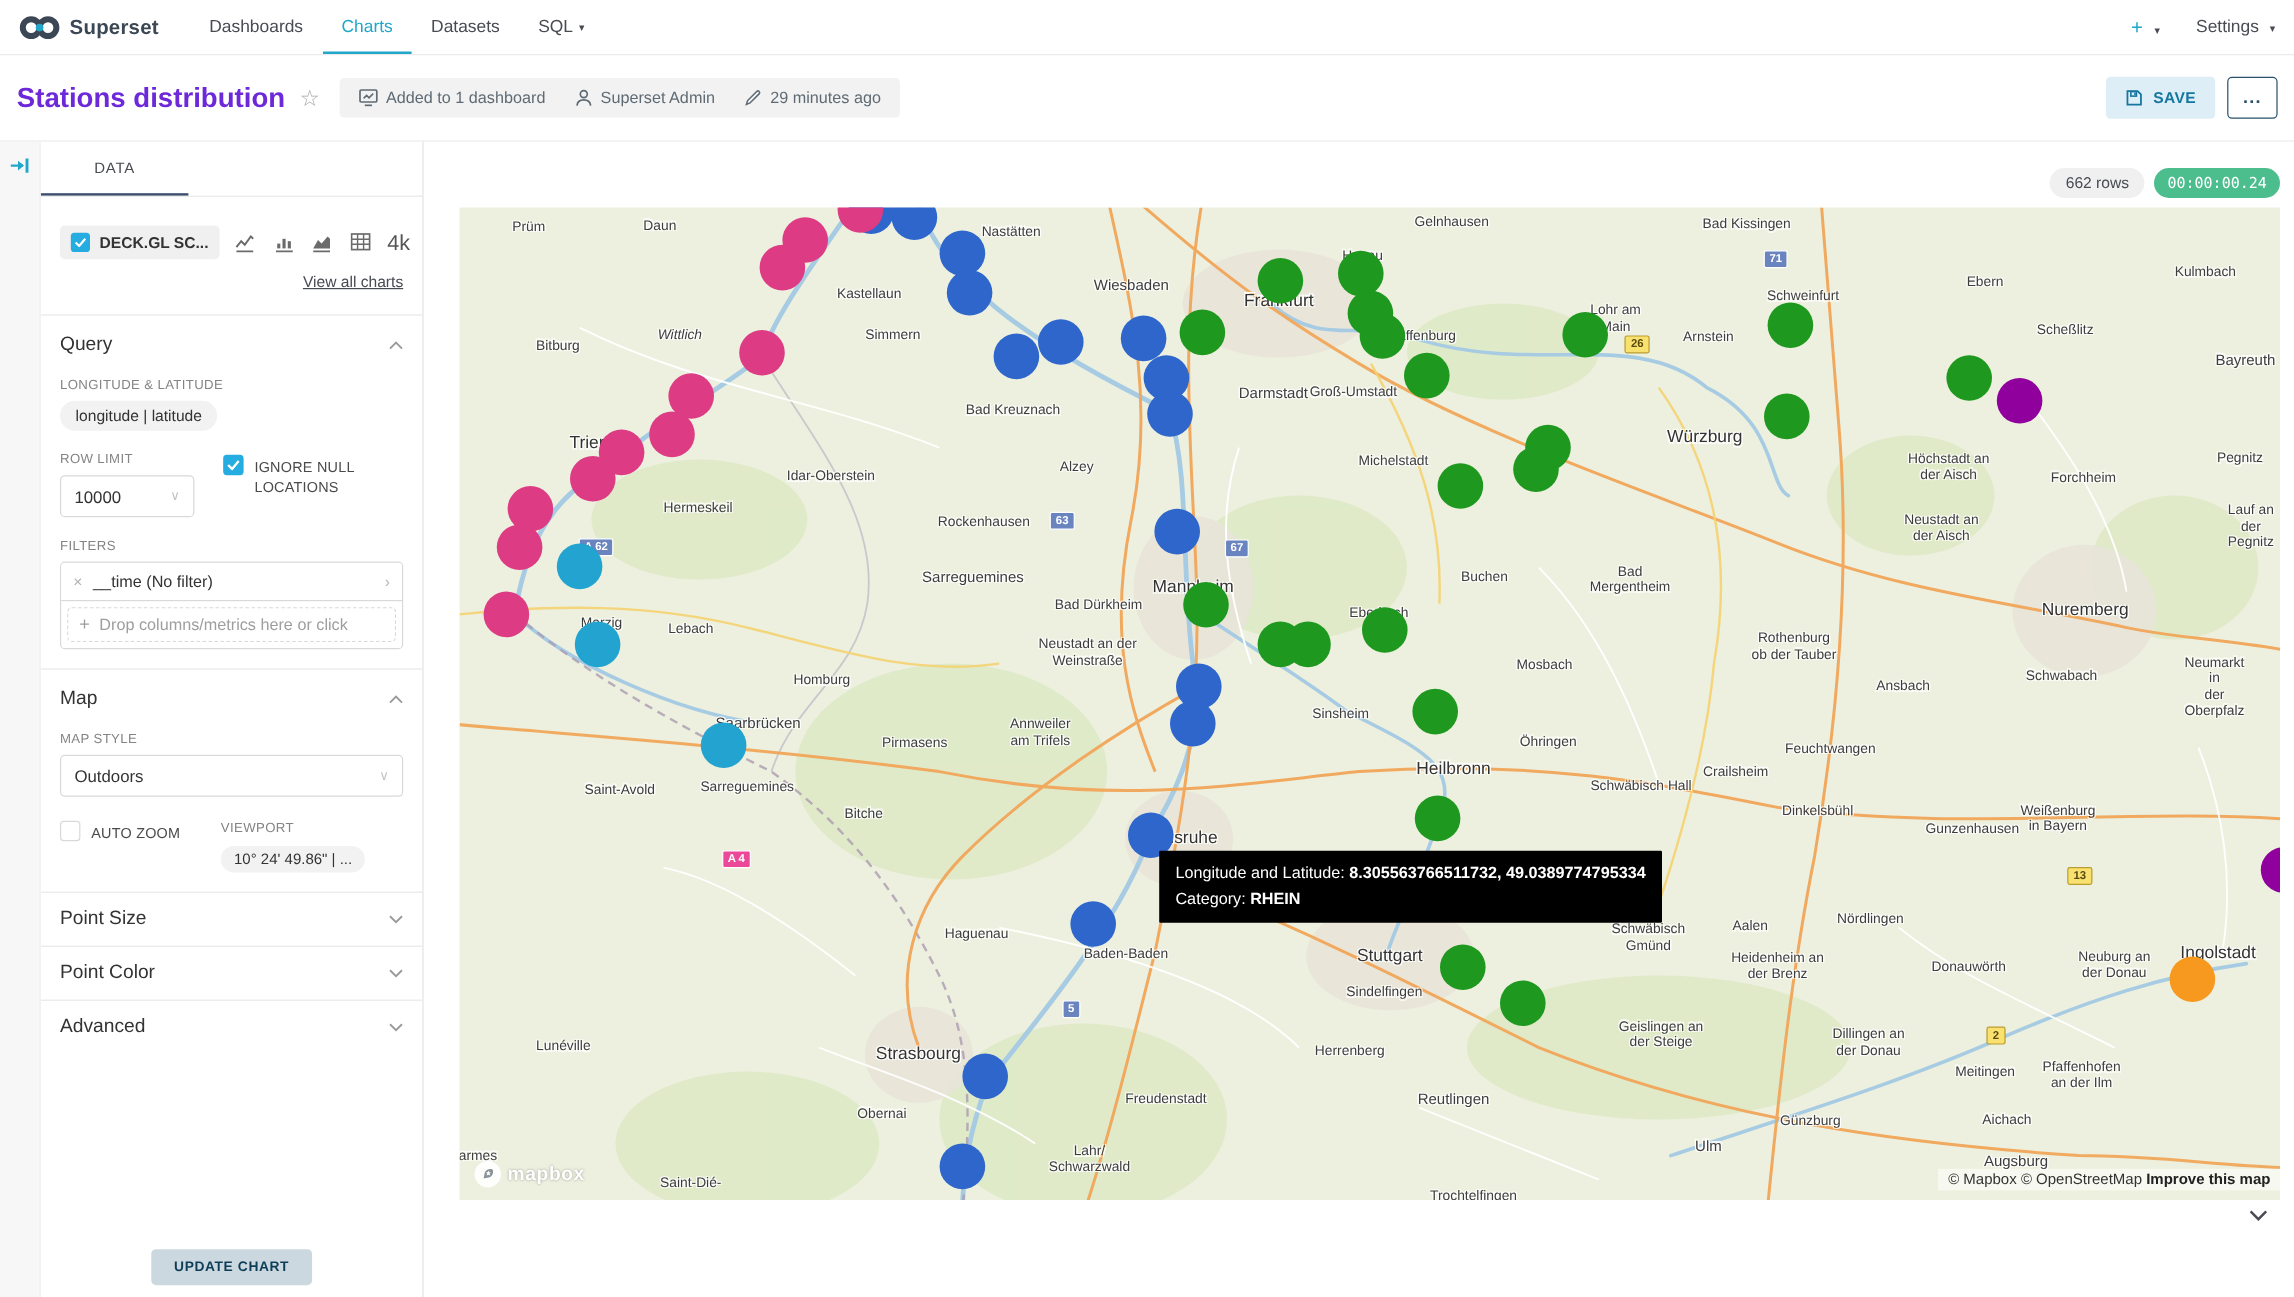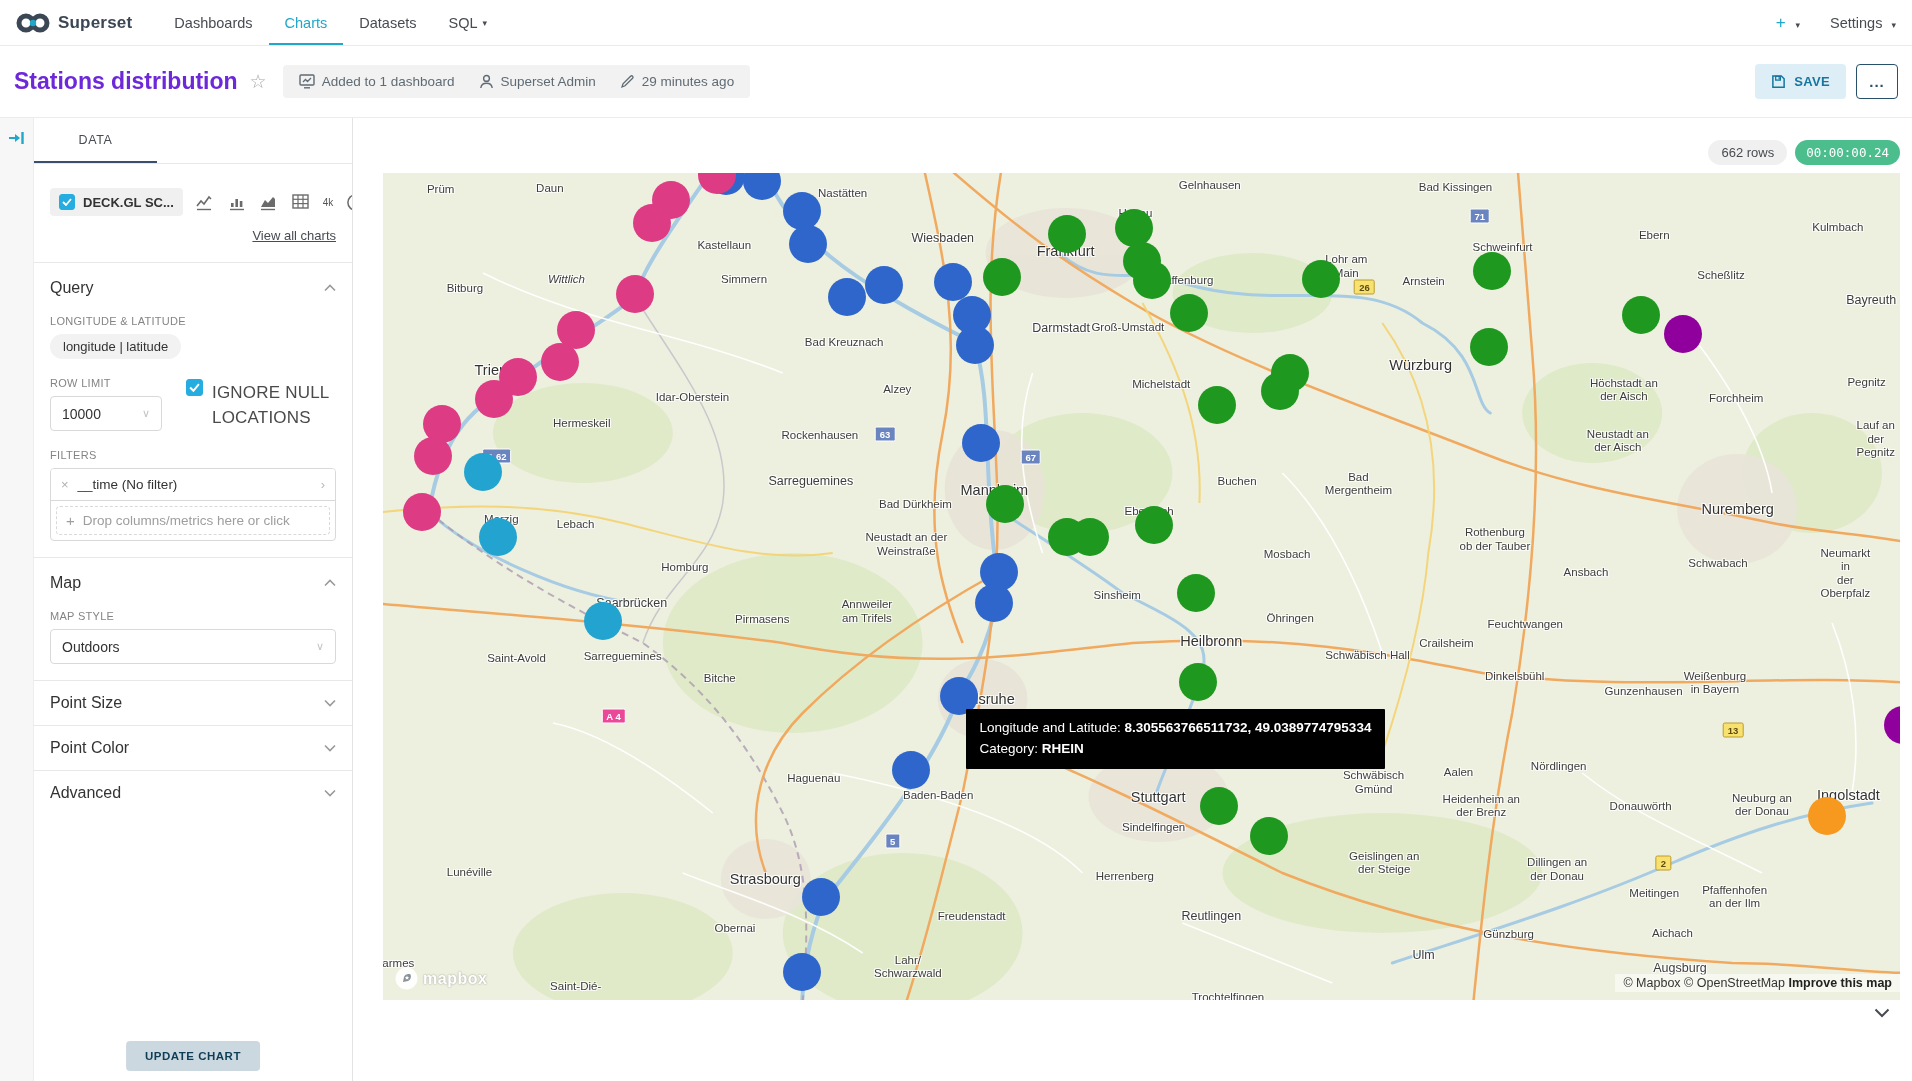--- a/index.html
+++ b/index.html
@@ -45,42 +45,42 @@
     border-right:1px solid #e3e3e3; z-index:10; overflow:hidden; }
   .panel-tabs { height:46px; border-bottom:1px solid #e8e8e8; position:relative; }
   .panel-tab { position:absolute; left:0; top:0; width:123px; height:100%; display:flex; align-items:center;
     justify-content:center; font-size:12.5px; letter-spacing:.6px; color:#484b52; cursor:pointer;
     border-bottom:2px solid #3c4d6d; }
   .viz-row { display:flex; align-items:center; gap:13px; padding:24px 16px 0 16px; }
   .viz-pill { display:flex; align-items:center; gap:8px; background:#f0f0f0; border-radius:4px;
     padding:6px 9px; cursor:pointer; }
   .viz-pill-label { font-size:13px; font-weight:700; color:#333; white-space:nowrap; }
   .viz-icon { color:#6b6b6b; cursor:pointer; line-height:0; }
-  .viz-badge { font-size:10px; color:#555; cursor:pointer; }
+  .viz-badge { font-size:18px; color:#555; cursor:pointer; }
   .view-all { text-align:right; padding:10px 16px 18px 0; }
   .view-all a { font-size:13px; color:#484b52; text-decoration:underline; cursor:pointer; }
   .divider { border-top:1px solid #e8e8e8; }
   .section { padding:16px; }
   .section-head { display:flex; align-items:center; justify-content:space-between;
     font-size:16px; color:#333; font-weight:500; cursor:pointer; }
   .chev { color:#9a9a9a; line-height:0; }
   .ctl-label { font-size:11px; letter-spacing:.3px; color:#848484; text-transform:uppercase; margin:18px 0 7px; }
   .chip { display:inline-block; background:#f2f2f2; border-radius:13px; padding:5px 13px;
     font-size:13px; color:#333; cursor:pointer; white-space:nowrap; }
   .two-col { display:flex; gap:6px; align-items:flex-start; }
   .col { flex:1; }
   .select-box { display:flex; align-items:center; justify-content:space-between; border:1px solid #d9d9d9;
     border-radius:4px; height:35px; padding:0 11px; font-size:14px; color:#333; cursor:pointer; background:#fff; }
   .select-box .arrow { color:#c4c4c4; font-size:11px; }
   .rowlimit { width:112px; }
   .checkline { display:flex; align-items:flex-start; gap:9px; margin-top:20px; cursor:pointer; }
   .checkbox { width:17px; height:17px; border-radius:3px; border:1px solid #d9d9d9; background:#fff;
     flex:0 0 auto; display:flex; align-items:center; justify-content:center; }
   .checkbox.checked { background:#25ace0; border-color:#25ace0; }
-  .check-label { font-size:17px; letter-spacing:.2px; color:#4a4a4a; text-transform:uppercase; line-height:1.45; padding-top:2px; }
+  .check-label { font-size:12px; letter-spacing:.2px; color:#4a4a4a; text-transform:uppercase; line-height:1.45; padding-top:2px; }
   .filter-box { border:1px solid #d9d9d9; border-radius:4px; overflow:hidden; }
   .filter-chip-row { display:flex; align-items:center; gap:9px; padding:8px 10px;
     border-bottom:1px solid #d9d9d9; cursor:pointer; background:#fff; }
   .filter-x { color:#b0b0b0; font-size:13px; }
   .filter-chip-label { font-size:13.5px; color:#333; flex:1; }
   .filter-chip-caret { color:#b9b9b9; font-size:13px; }
   .drop-row { margin:5px; border:1px dashed #d9d9d9; border-radius:4px; padding:5px 9px;
     color:#9e9e9e; font-size:13.5px; display:flex; align-items:center; gap:8px; cursor:pointer; }
   .drop-plus { font-size:15px; color:#9e9e9e; }
   .viewport-chip { font-size:12.5px; padding:4px 11px; margin-top:2px; }
@@ -316,20 +316,32 @@
           </svg>
       </span>
     </div>
 
     <div class="ctl-label">MAP STYLE</div>
     <div class="select-box">
       <span>Outdoors</span>
         <span class="arrow">∨</span>
     </div>
 
+    <div class="two-col">
+      <div class="col" style="max-width:128px;">
+        <div class="checkline">
+          <span class="checkbox"></span>
+          <span class="check-label">AUTO ZOOM</span>
+        </div>
+      </div>
+      <div class="col" style="text-align:left;">
+        <div class="ctl-label" style="margin-top:20px;">VIEWPORT</div>
+        <span class="chip viewport-chip">10° 24' 49.86" | ...</span>
+      </div>
+    </div>
   </div>
 
   <div id="collapsed-sections">
       <div class="collapsed-row">
         <span>Point Size</span>
         <span class="chev"><svg width="12" height="8" viewBox="0 0 12 8">
             <path d="M1 1.5 L6 6.5 L11 1.5" fill="none" stroke="currentColor" stroke-width="1.6"></path>
           </svg></span>
       </div>
       <div class="collapsed-row">

